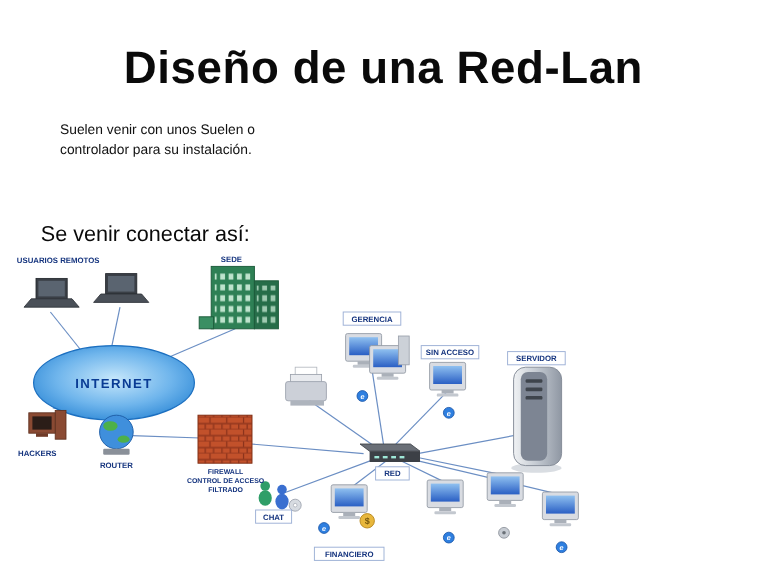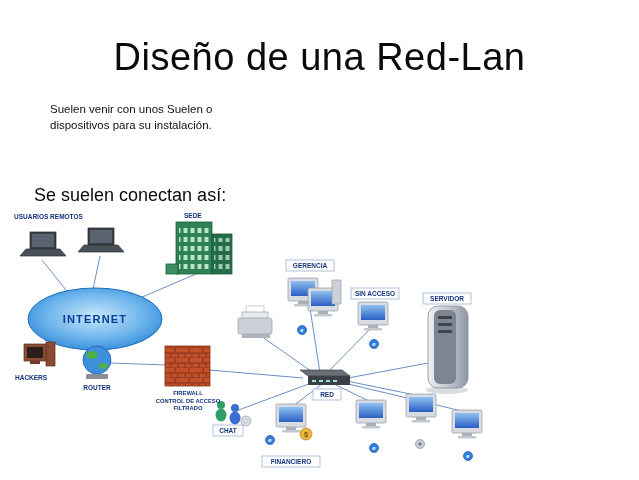--- a/index.html
+++ b/index.html
@@ -2,21 +2,21 @@
 <html><head>
 <meta charset="utf-8">
 <style>
   html,body{margin:0;padding:0;background:#888;}
   .slide{
     position:relative;width:639px;height:480px;background:#ffffff;
     overflow:hidden;font-family:"Liberation Sans",sans-serif;color:#111;
   }
   .title{
     position:absolute;top:36px;left:0;right:0;text-align:center;
-    font-size:38px;font-weight:400;letter-spacing:0.5px;color:#0a0a0a;
+    font-size:38px;font-weight:700;letter-spacing:0.5px;color:#0a0a0a;
   }
   .note{
     position:absolute;left:50px;top:101px;font-size:11.5px;line-height:16px;color:#111;
   }
   .heading{
     position:absolute;left:34px;top:144px;font-size:24px;color:#0a0a0a;
   }
   .sub{
     position:absolute;left:34px;top:185px;font-size:18px;color:#0a0a0a;
   }
@@ -29,24 +29,24 @@
 </style>
 </head>
 <body>
 
 <div class="slide">
 
   <div class="title">Diseño de una Red-Lan</div>
 
   <div class="note">
     <div>Suelen venir con unos Suelen o</div>
-    <div>dispositivos para su instalación.</div>
+    <div>controlador para su instalación.</div>
   </div>
 
-  <div class="sub">Se suelen conectan así:</div>
+  <div class="sub">Se venir conectar así:</div>
 
   <svg class="diagram" viewBox="0 0 639 272">
     <defs>
       <radialGradient id="gInt" cx="50%" cy="45%" r="65%">
         <stop offset="0%" stop-color="#c6e7fb"></stop>
         <stop offset="55%" stop-color="#6fb5ec"></stop>
         <stop offset="100%" stop-color="#2280d2"></stop>
       </radialGradient>
       <linearGradient id="gScr" x1="0" y1="0" x2="0" y2="1">
         <stop offset="0%" stop-color="#8fc0f0"></stop>

